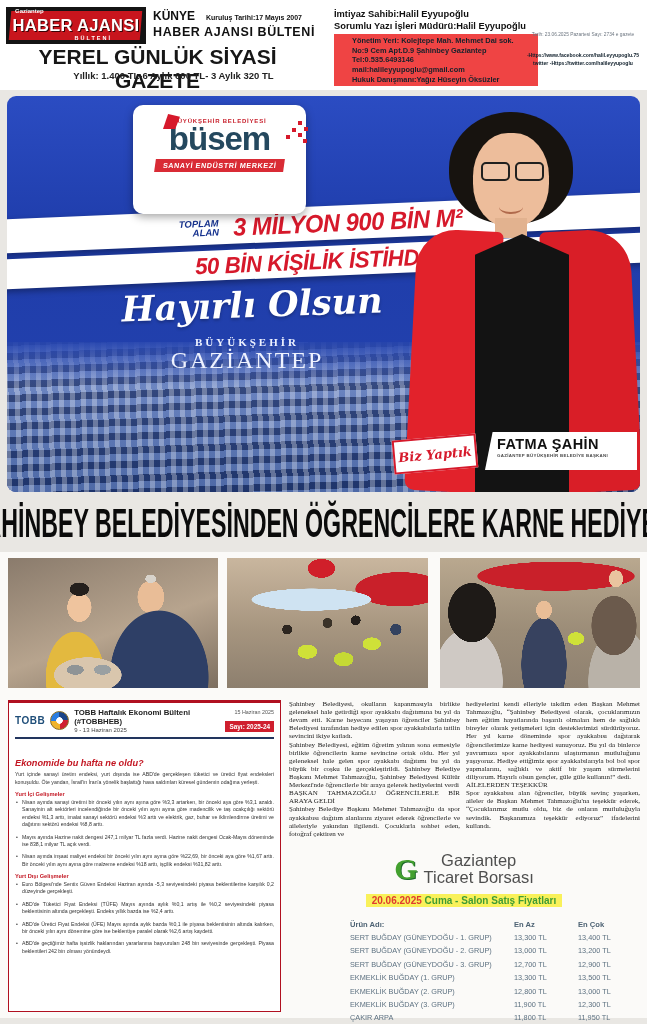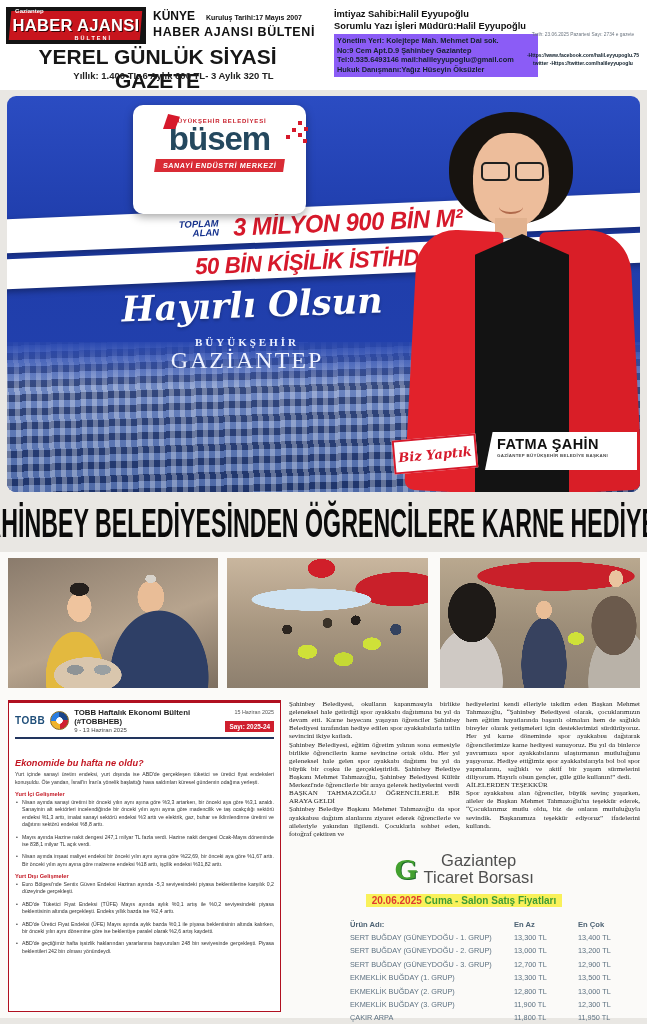--- a/index.html
+++ b/index.html
@@ -13,21 +13,21 @@
   .logo-main{position:absolute;left:0;right:0;top:9px;text-align:center;font-size:16.5px;font-weight:700;
              color:#fff;z-index:2;text-shadow:1px 1px 0 #3a0406;letter-spacing:.3px;}
   .logo-sub{position:absolute;right:34px;bottom:3px;font-size:5.5px;font-weight:700;color:#fff;z-index:2;letter-spacing:2px;}
   .kunye{position:absolute;left:153px;top:9px;font-size:12px;font-weight:800;color:#111;}
   .founded{position:absolute;left:206px;top:14px;font-size:7px;font-weight:700;color:#111;}
   .agency{position:absolute;left:153px;top:25px;font-size:12.5px;font-weight:800;color:#111;letter-spacing:.6px;}
   .tagline{position:absolute;left:0;top:45px;width:315px;text-align:center;font-size:21px;font-weight:800;color:#171717;}
   .subscription{position:absolute;left:16px;top:70px;width:315px;text-align:center;font-size:9.5px;font-weight:700;color:#222;}
   .m-mid{position:absolute;left:318px;top:9px;width:204px;margin-left:16px;}
   .m-owner,.m-editor{font-size:9.3px;font-weight:700;color:#101010;line-height:1.25;}
-  .m-addr{background:#8b5cf6;padding:2px 3px;margin-top:2px;}
+  .m-addr{background:#ef4444;padding:2px 18px;margin-top:2px;}
   .m-addr div{font-size:7.4px;font-weight:700;color:#14222c;line-height:1.3;}
   .m-right{position:absolute;left:524px;top:8px;width:118px;text-align:center;}
   .issue-line{margin-top:24px;font-size:4.8px;color:#6d7680;}
   .m-links{margin-top:14px;font-size:5.1px;font-weight:800;color:#0c1c28;line-height:1.6;}
   .m-links .fb{color:#0c1c28;}
   
   .ad{position:absolute;left:7px;top:96px;width:633px;height:396px;border-radius:9px;overflow:hidden;
       background:linear-gradient(180deg,#2b4cc2 0%,#1f3dab 35%,#2443ae 100%);}
   .ad-photo{position:absolute;left:0;bottom:0;width:100%;height:150px;z-index:1;
       background:

